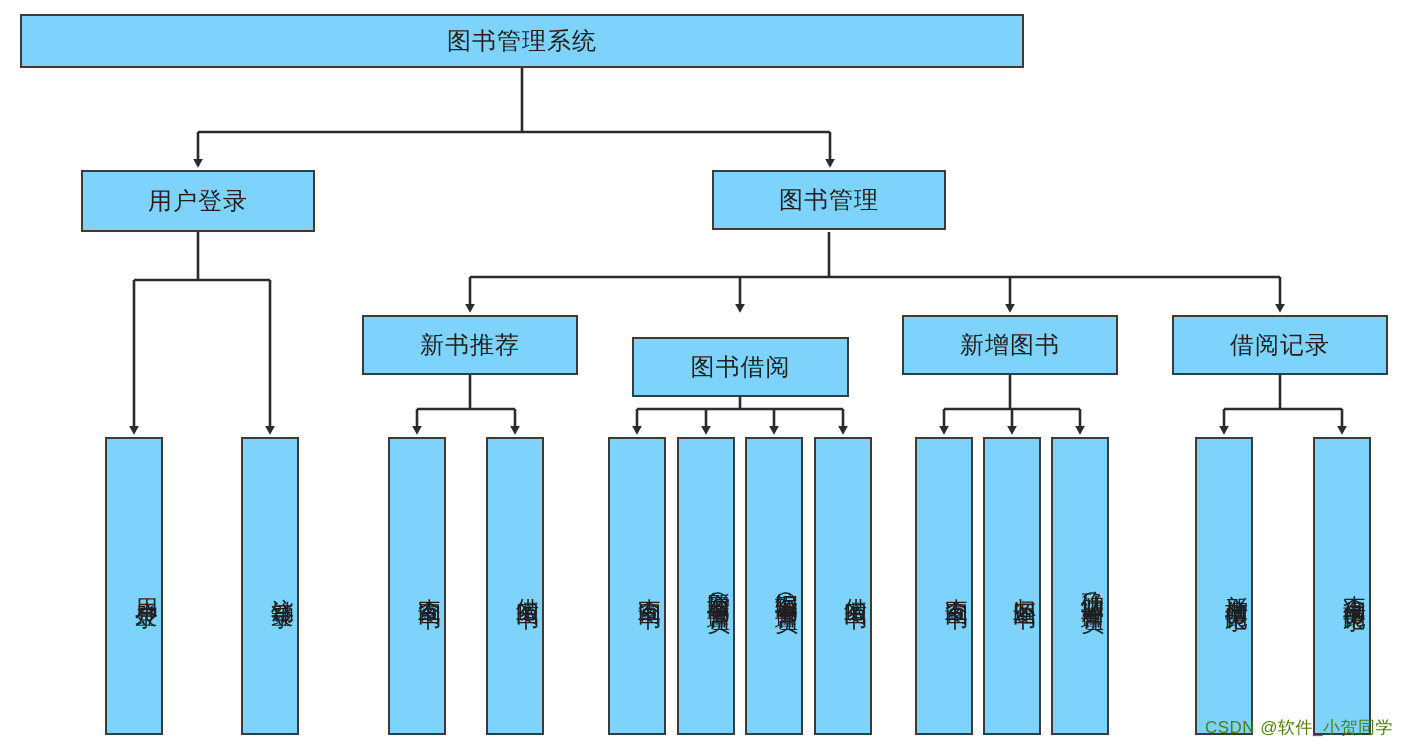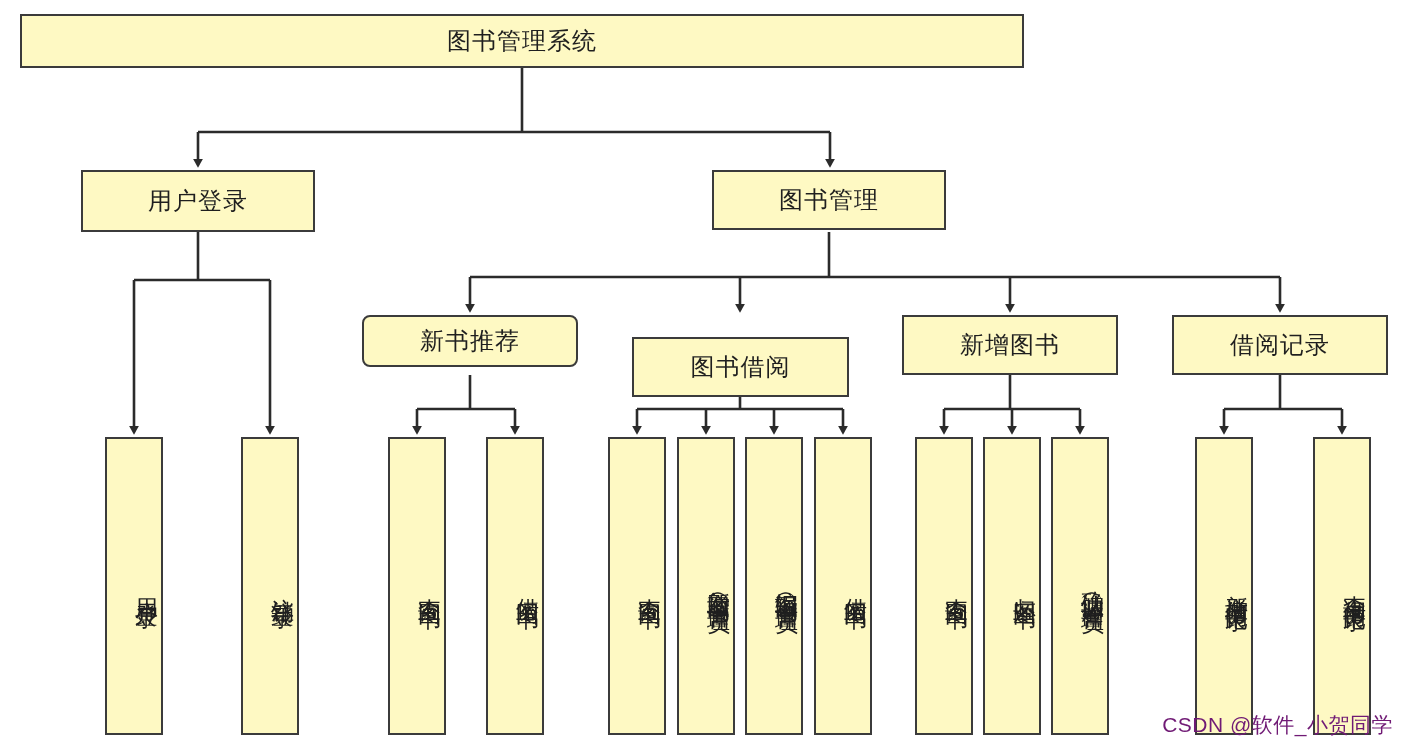--- a/index.html
+++ b/index.html
@@ -16,21 +16,21 @@
   }
   svg#wires{
     position:absolute;
     left:0; top:0;
     width:1405px; height:747px;
     pointer-events:none;
   }
   .node{
     position:absolute;
     box-sizing:border-box;
-    background:#fef9c3;
+    background:#7dd3fc;
     border:2.5px solid #3b3b3b;
     display:flex;
     align-items:center;
     justify-content:center;
     color:#1f1f1f;
   }
   .node.horiz{
     font-size:24px;
     letter-spacing:1px;
     line-height:1.2;
@@ -48,22 +48,22 @@
   }
   .node.vert .vlabel{
     writing-mode:vertical-rl;
     text-orientation:upright;
     display:block;
   }
   #watermark{
     position:absolute;
     right:12px;
     bottom:8px;
-    font-size:21px;
-    color:#701a75;
+    font-size:17px;
+    color:#4d7c0f;
     letter-spacing:0.5px;
     white-space:nowrap;
     user-select:none;
   }
 </style>
 </head>
 <body>
 
 <div id="canvas">
 
@@ -121,21 +121,21 @@
     <span>图书管理系统</span>
   </div>
 
   <div class="node horiz" style="left:81px;top:170px;width:234px;height:62px;">
     <span>用户登录</span>
   </div>
   <div class="node horiz" style="left:712px;top:170px;width:234px;height:60px;">
     <span>图书管理</span>
   </div>
 
-  <div class="node horiz" style="left:362px;top:315px;width:216px;height:52px;border-radius:8px;">
+  <div class="node horiz" style="left:362px;top:315px;width:216px;height:60px;">
     <span>新书推荐</span>
   </div>
   <div class="node horiz" style="left:632px;top:316px;width:217px;height:60px;margin-top:21px;">
     <span>图书借阅</span>
   </div>
   <div class="node horiz" style="left:902px;top:315px;width:216px;height:60px;">
     <span>新增图书</span>
   </div>
   <div class="node horiz" style="left:1172px;top:315px;width:216px;height:60px;">
     <span>借阅记录</span>

